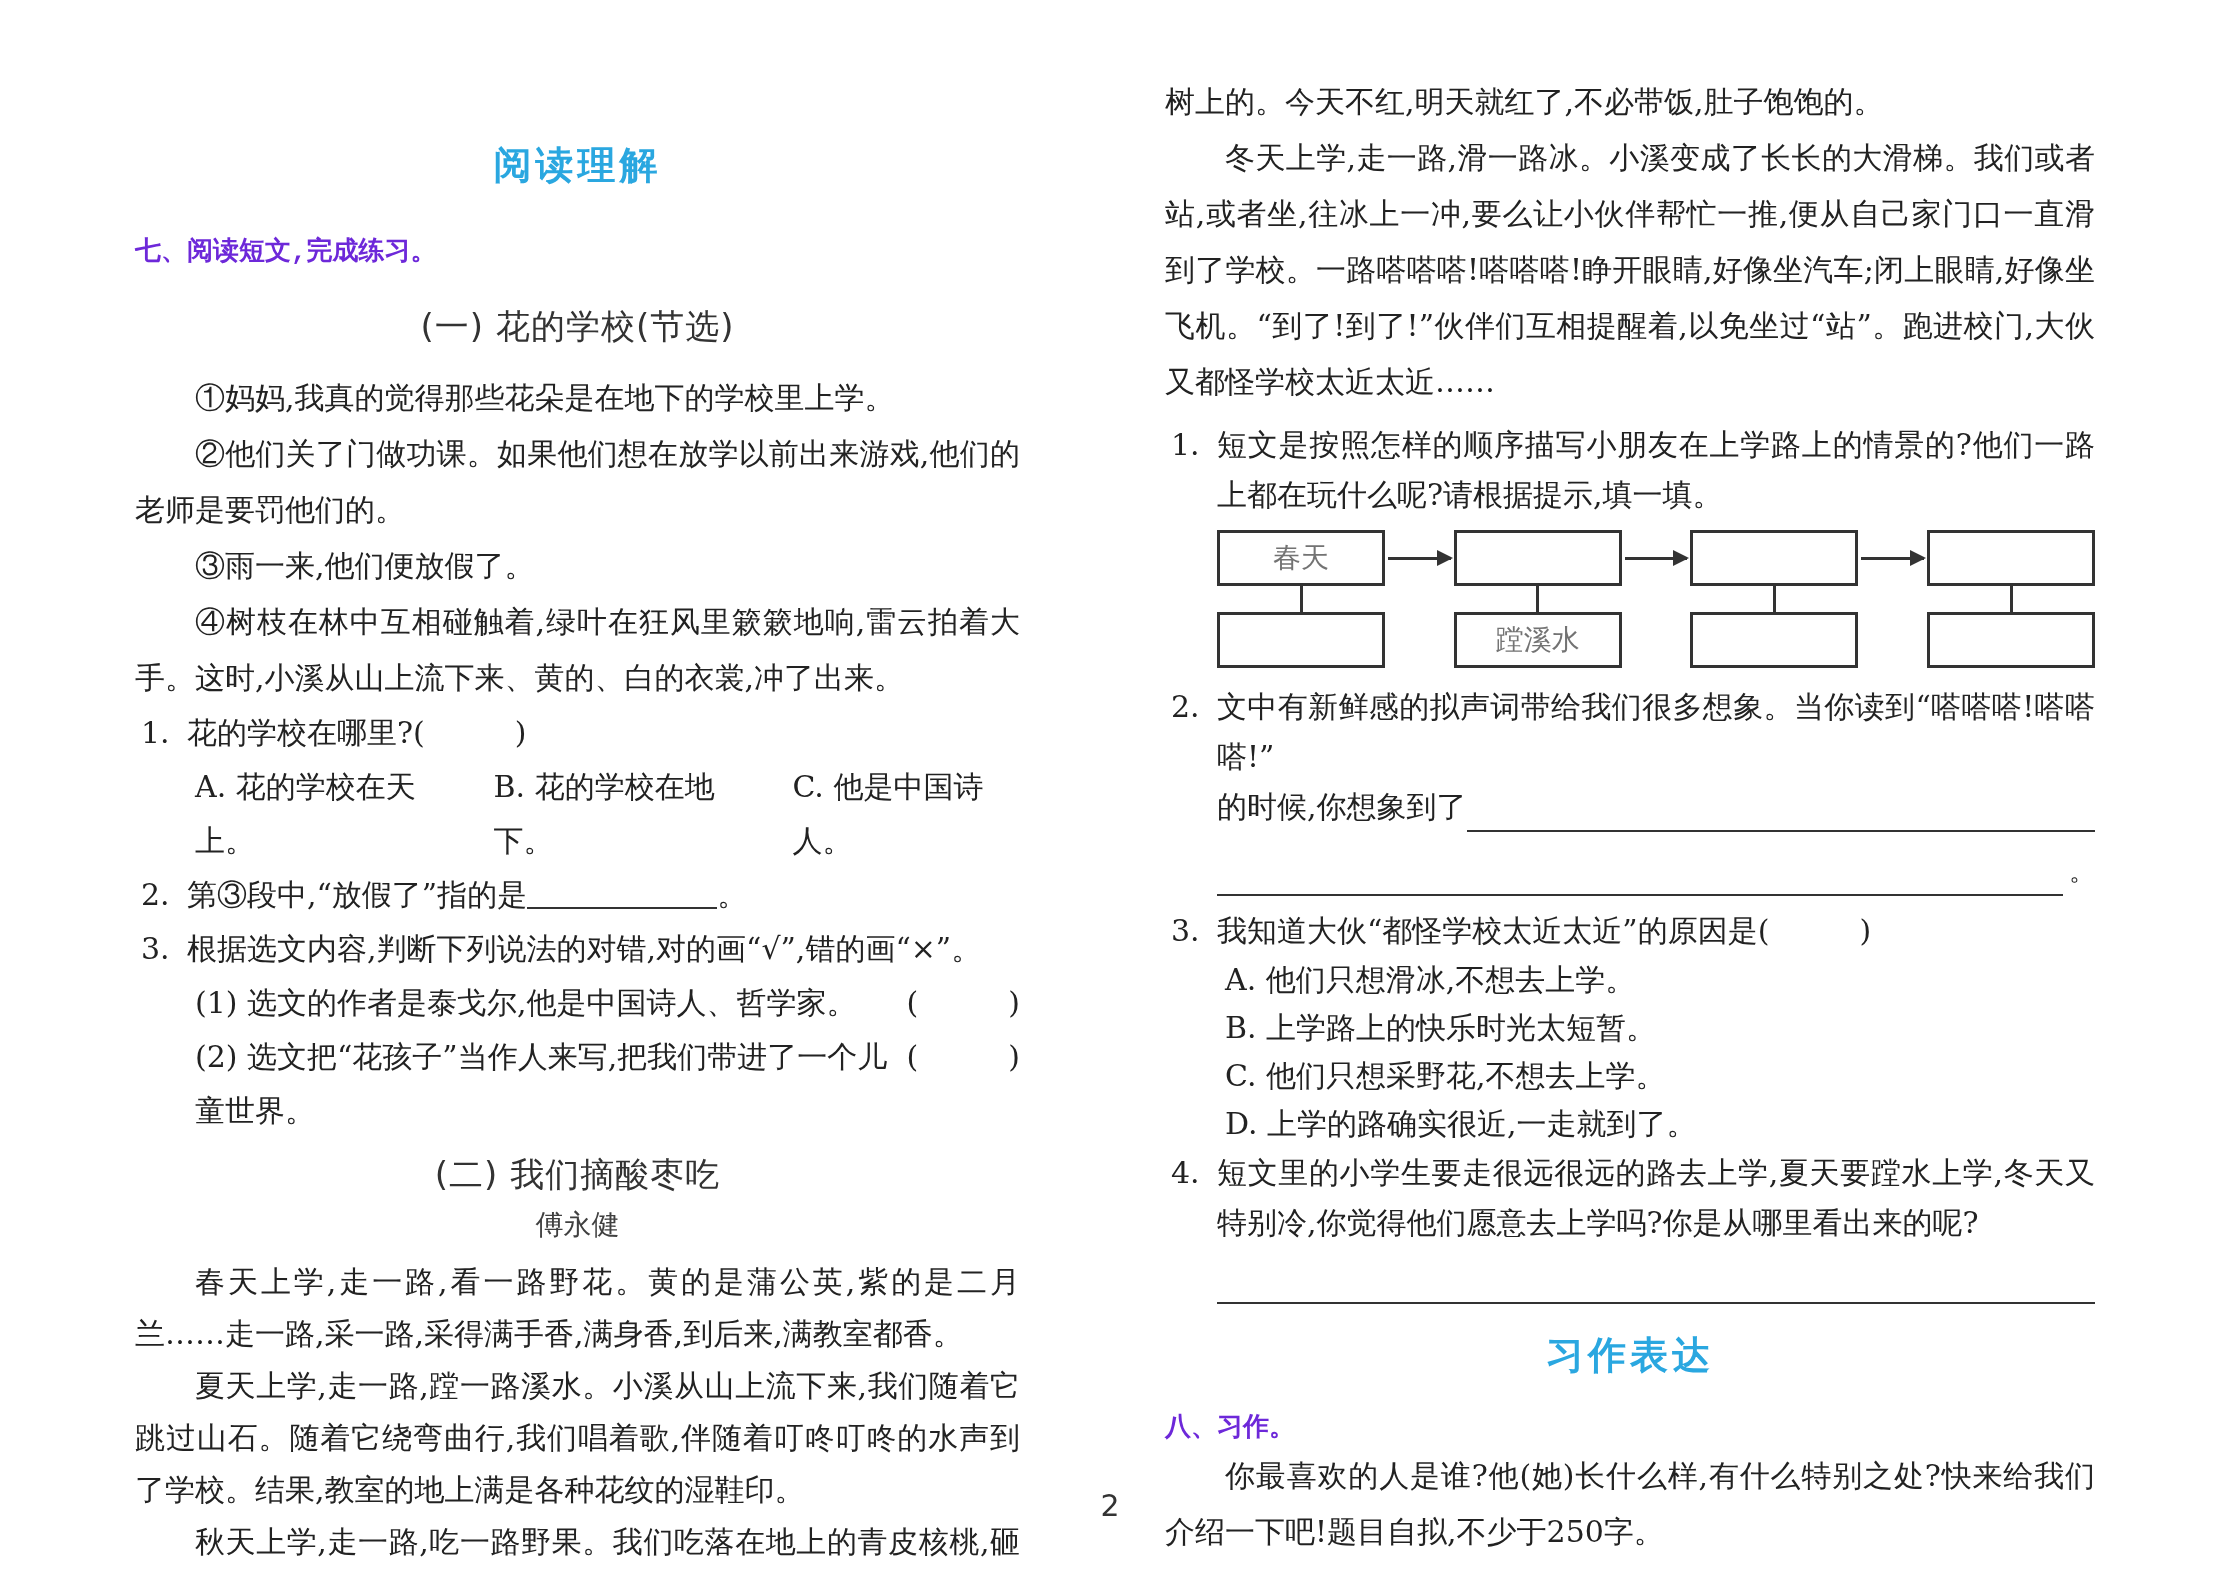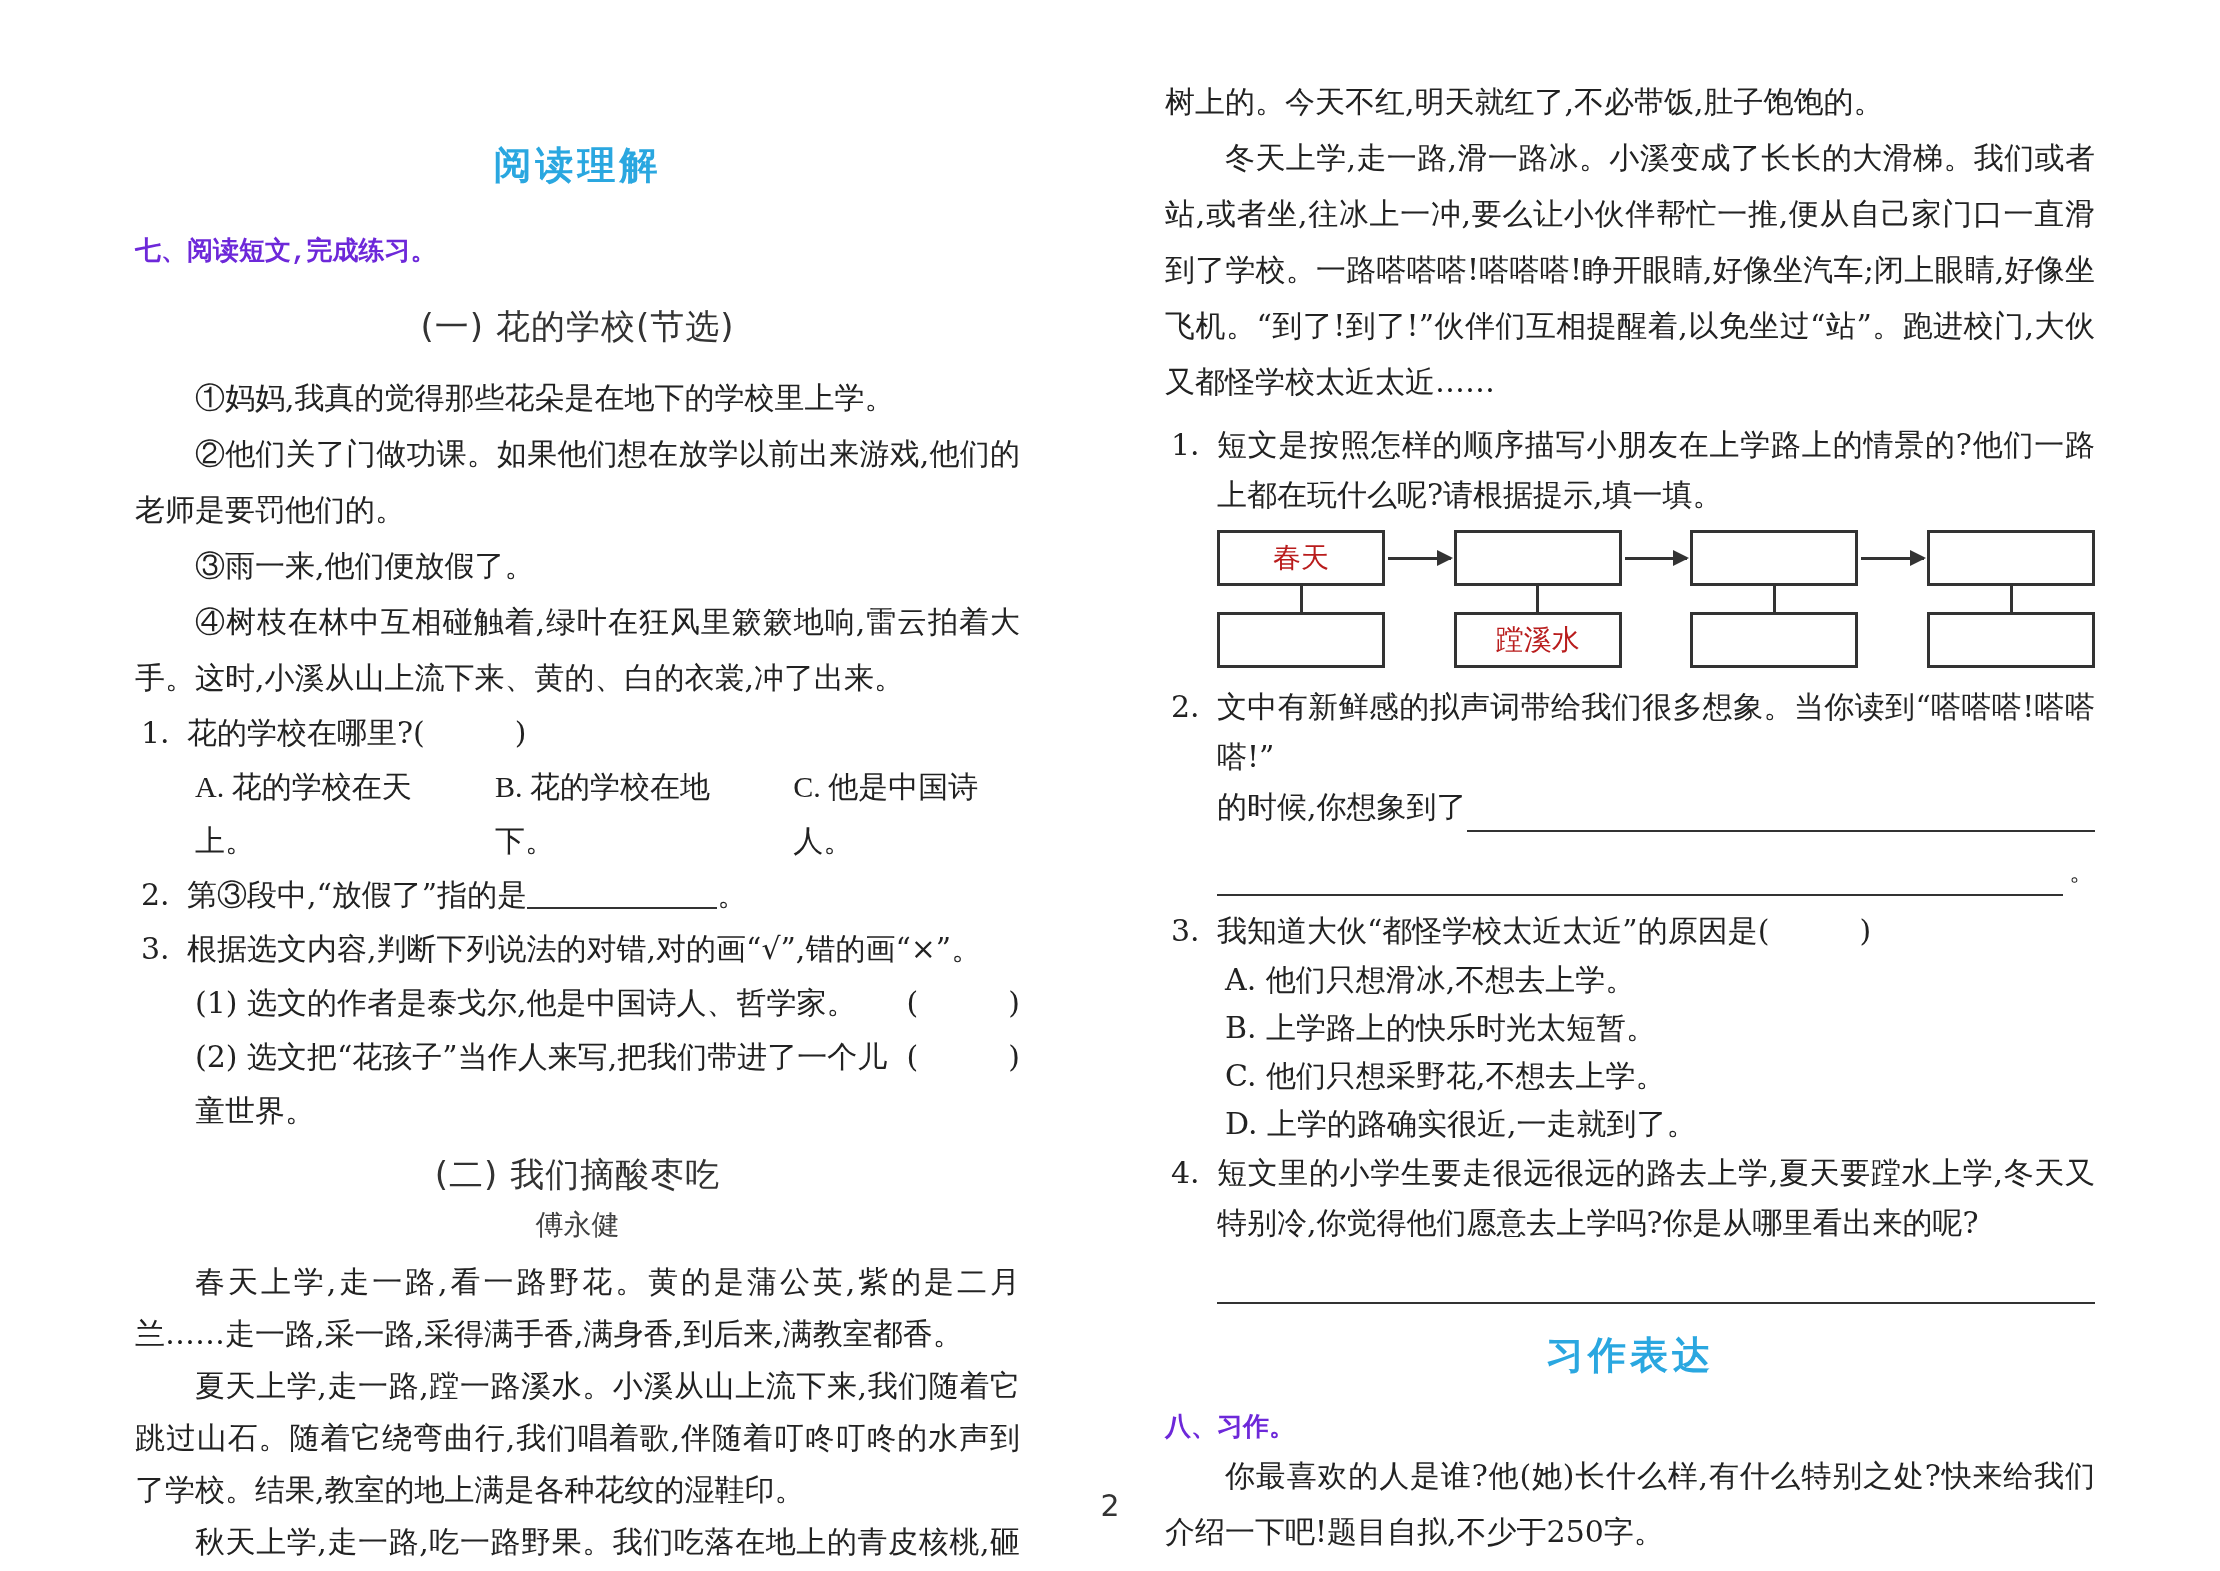--- a/index.html
+++ b/index.html
@@ -60,21 +60,21 @@
   .passage2-paras { margin-top:12px; }
   .passage2-paras .para { line-height:52px; }
 
   
   .q { position:relative; padding-left:52px; font-size:30px; }
   .q .q-num { position:absolute; left:6px; top:0; }
   .q .q-text { display:block; text-align:justify; }
   .col-left  .q { line-height:54px; }
   .col-right .q { line-height:50px; }
 
-  .options-row { display:flex; gap:44px; padding-left:60px; font-size:30px; line-height:54px;font-family:Liberation Serif, serif; }
+  .options-row { display:flex; gap:44px; padding-left:60px; font-size:30px; line-height:54px; }
   .options-col { padding-left:60px; font-size:30px; }
   .options-col .option { line-height:48px; }
 
   .judge-item {
     display:flex; justify-content:space-between;
     padding-left:60px; font-size:30px; line-height:54px;
   }
 
   
   .blank-inline {
@@ -95,21 +95,21 @@
     border-bottom:2px solid #333;
   }
 
   
   .flowchart { display:flex; align-items:flex-start; margin:10px 0 14px 52px; }
   .fc-unit { display:flex; flex-direction:column; align-items:center; width:168px; flex:0 0 auto; }
   .fc-box {
     width:168px;
     border:3px solid #333;
     display:flex; align-items:center; justify-content:center;
-    font-size:28px; color:#b91c1c;
+    font-size:28px; color:#737373;
     background:#fff;
   }
   .fc-top { height:56px; }
   .fc-bottom { height:56px; }
   .fc-connector { width:3px; height:26px; background:#333; }
   .fc-arrow { flex:1 1 auto; height:56px; display:flex; align-items:center; padding:0 3px; }
   .fc-arrow-line { width:100%; height:3px; background:#333; position:relative; }
   .fc-arrow-line::after {
     content:"";
     position:absolute; right:-2px; top:-7px;

